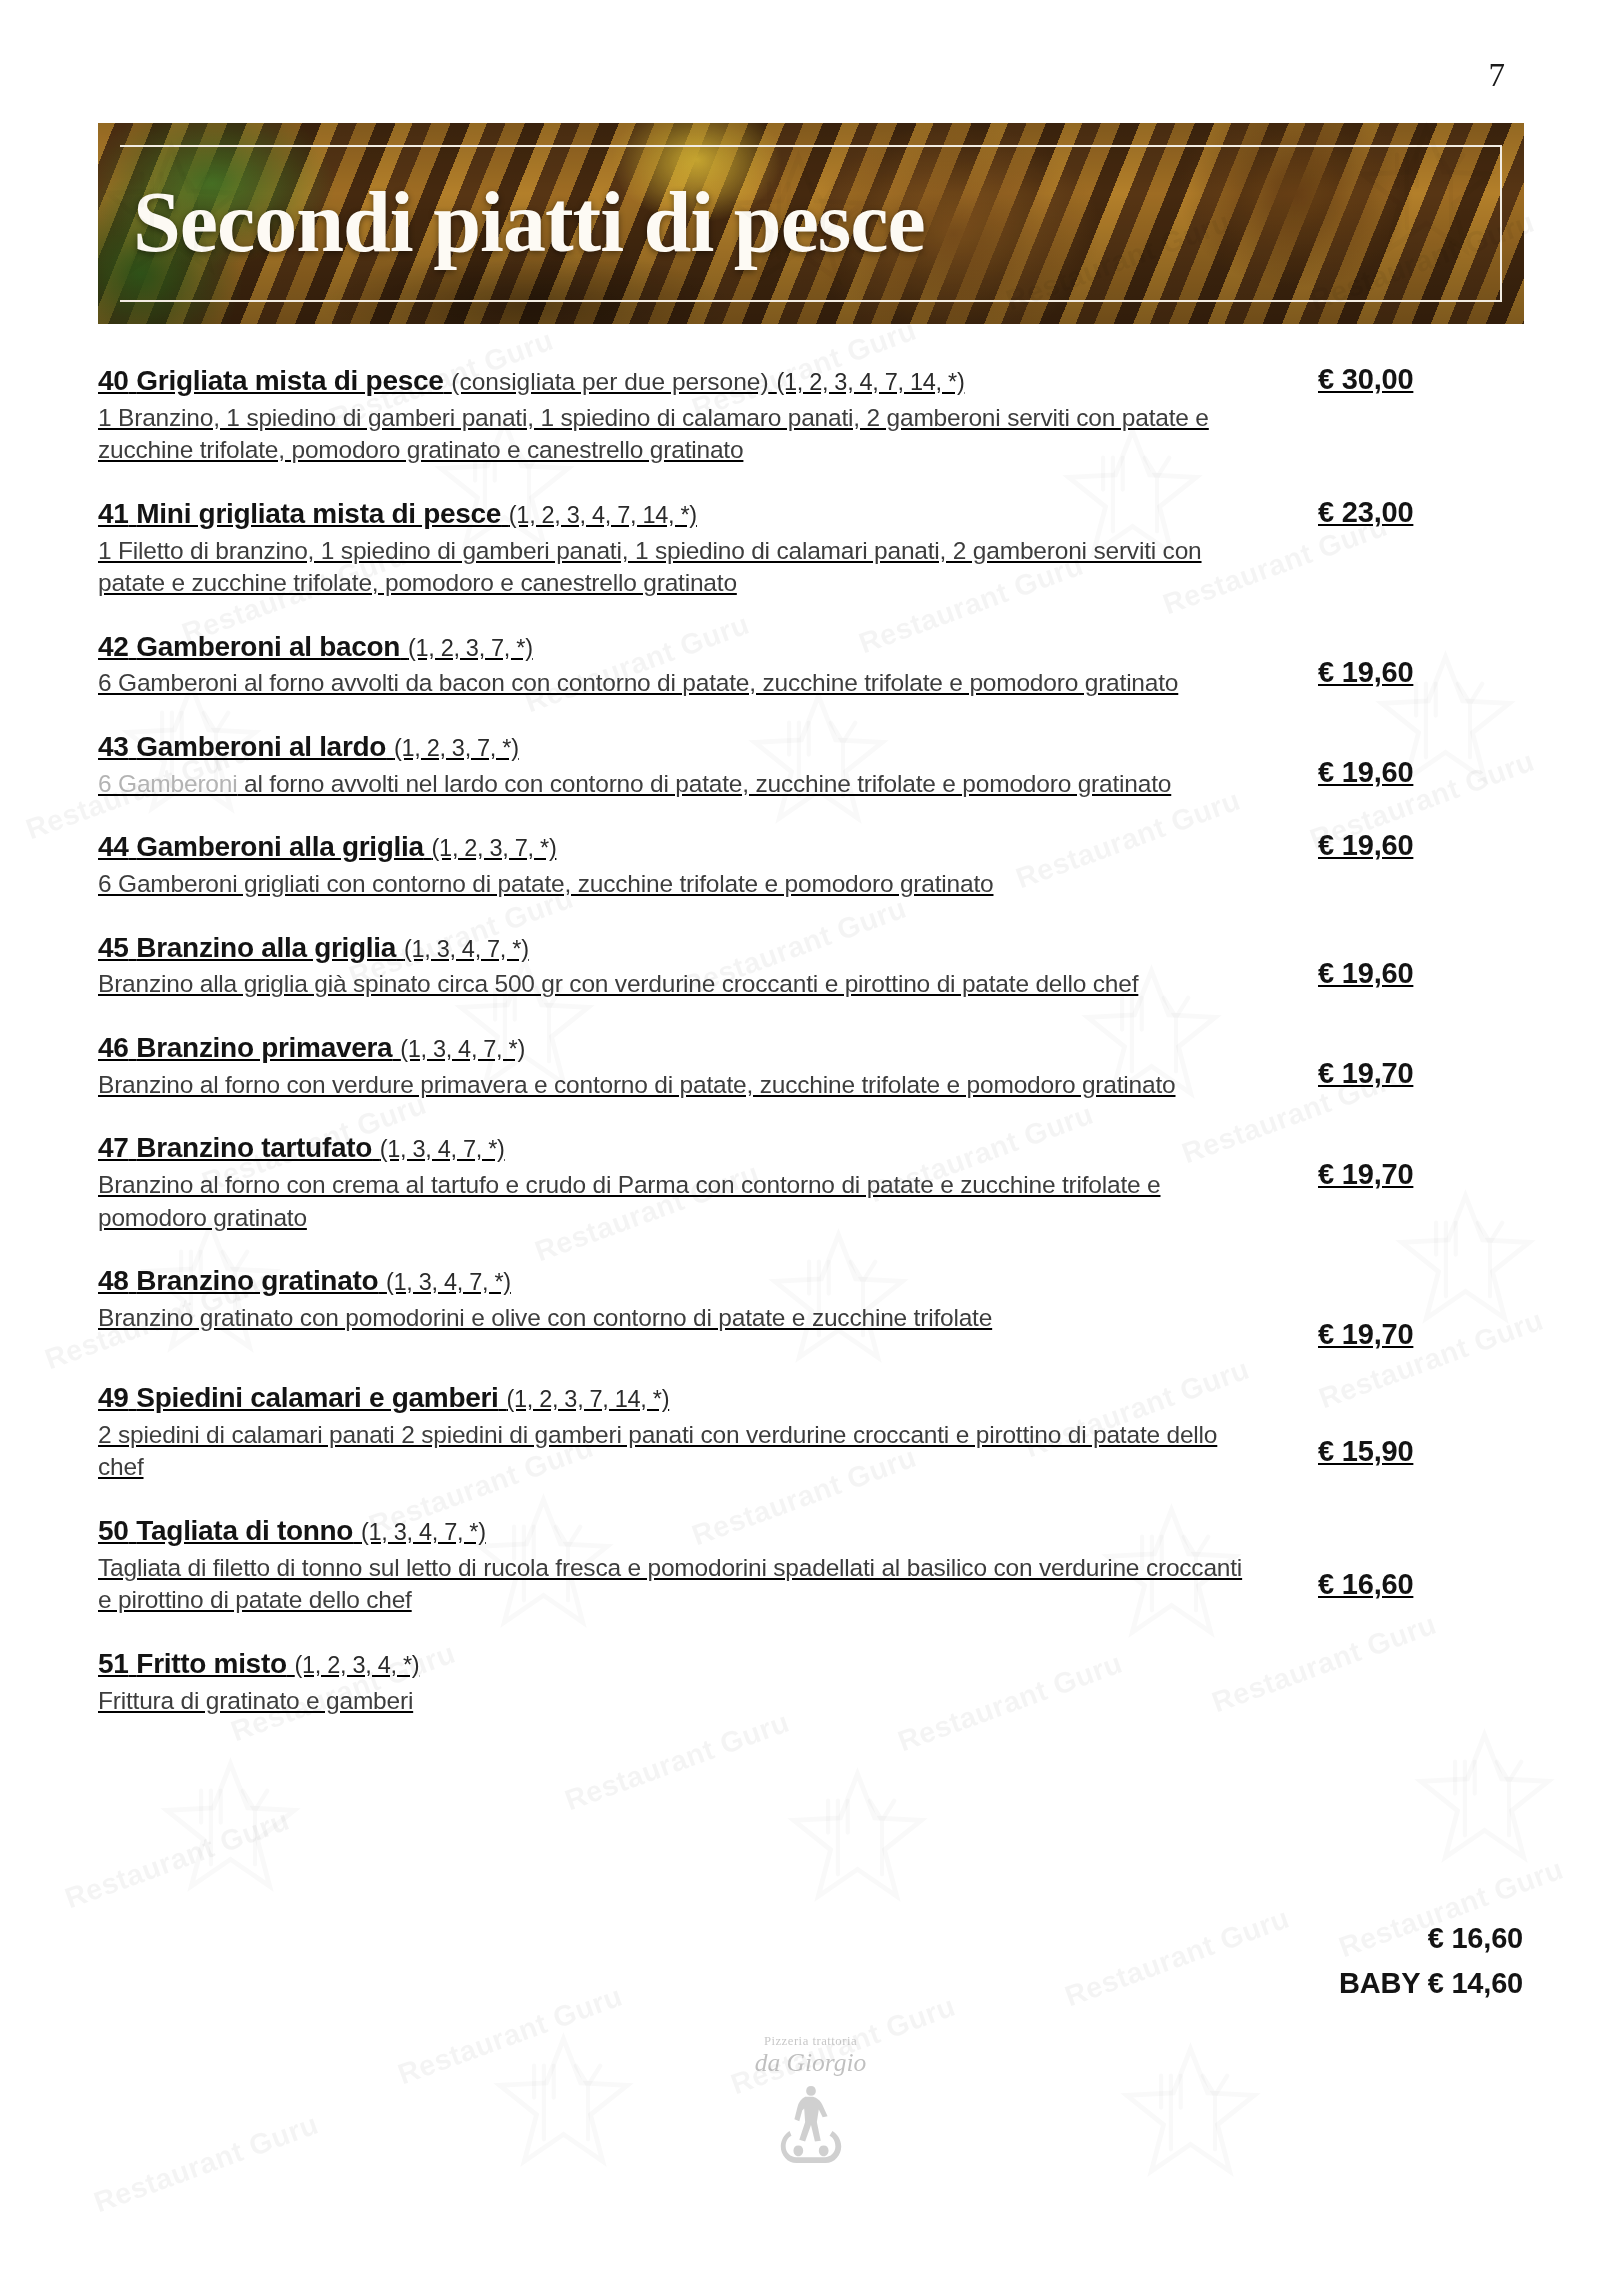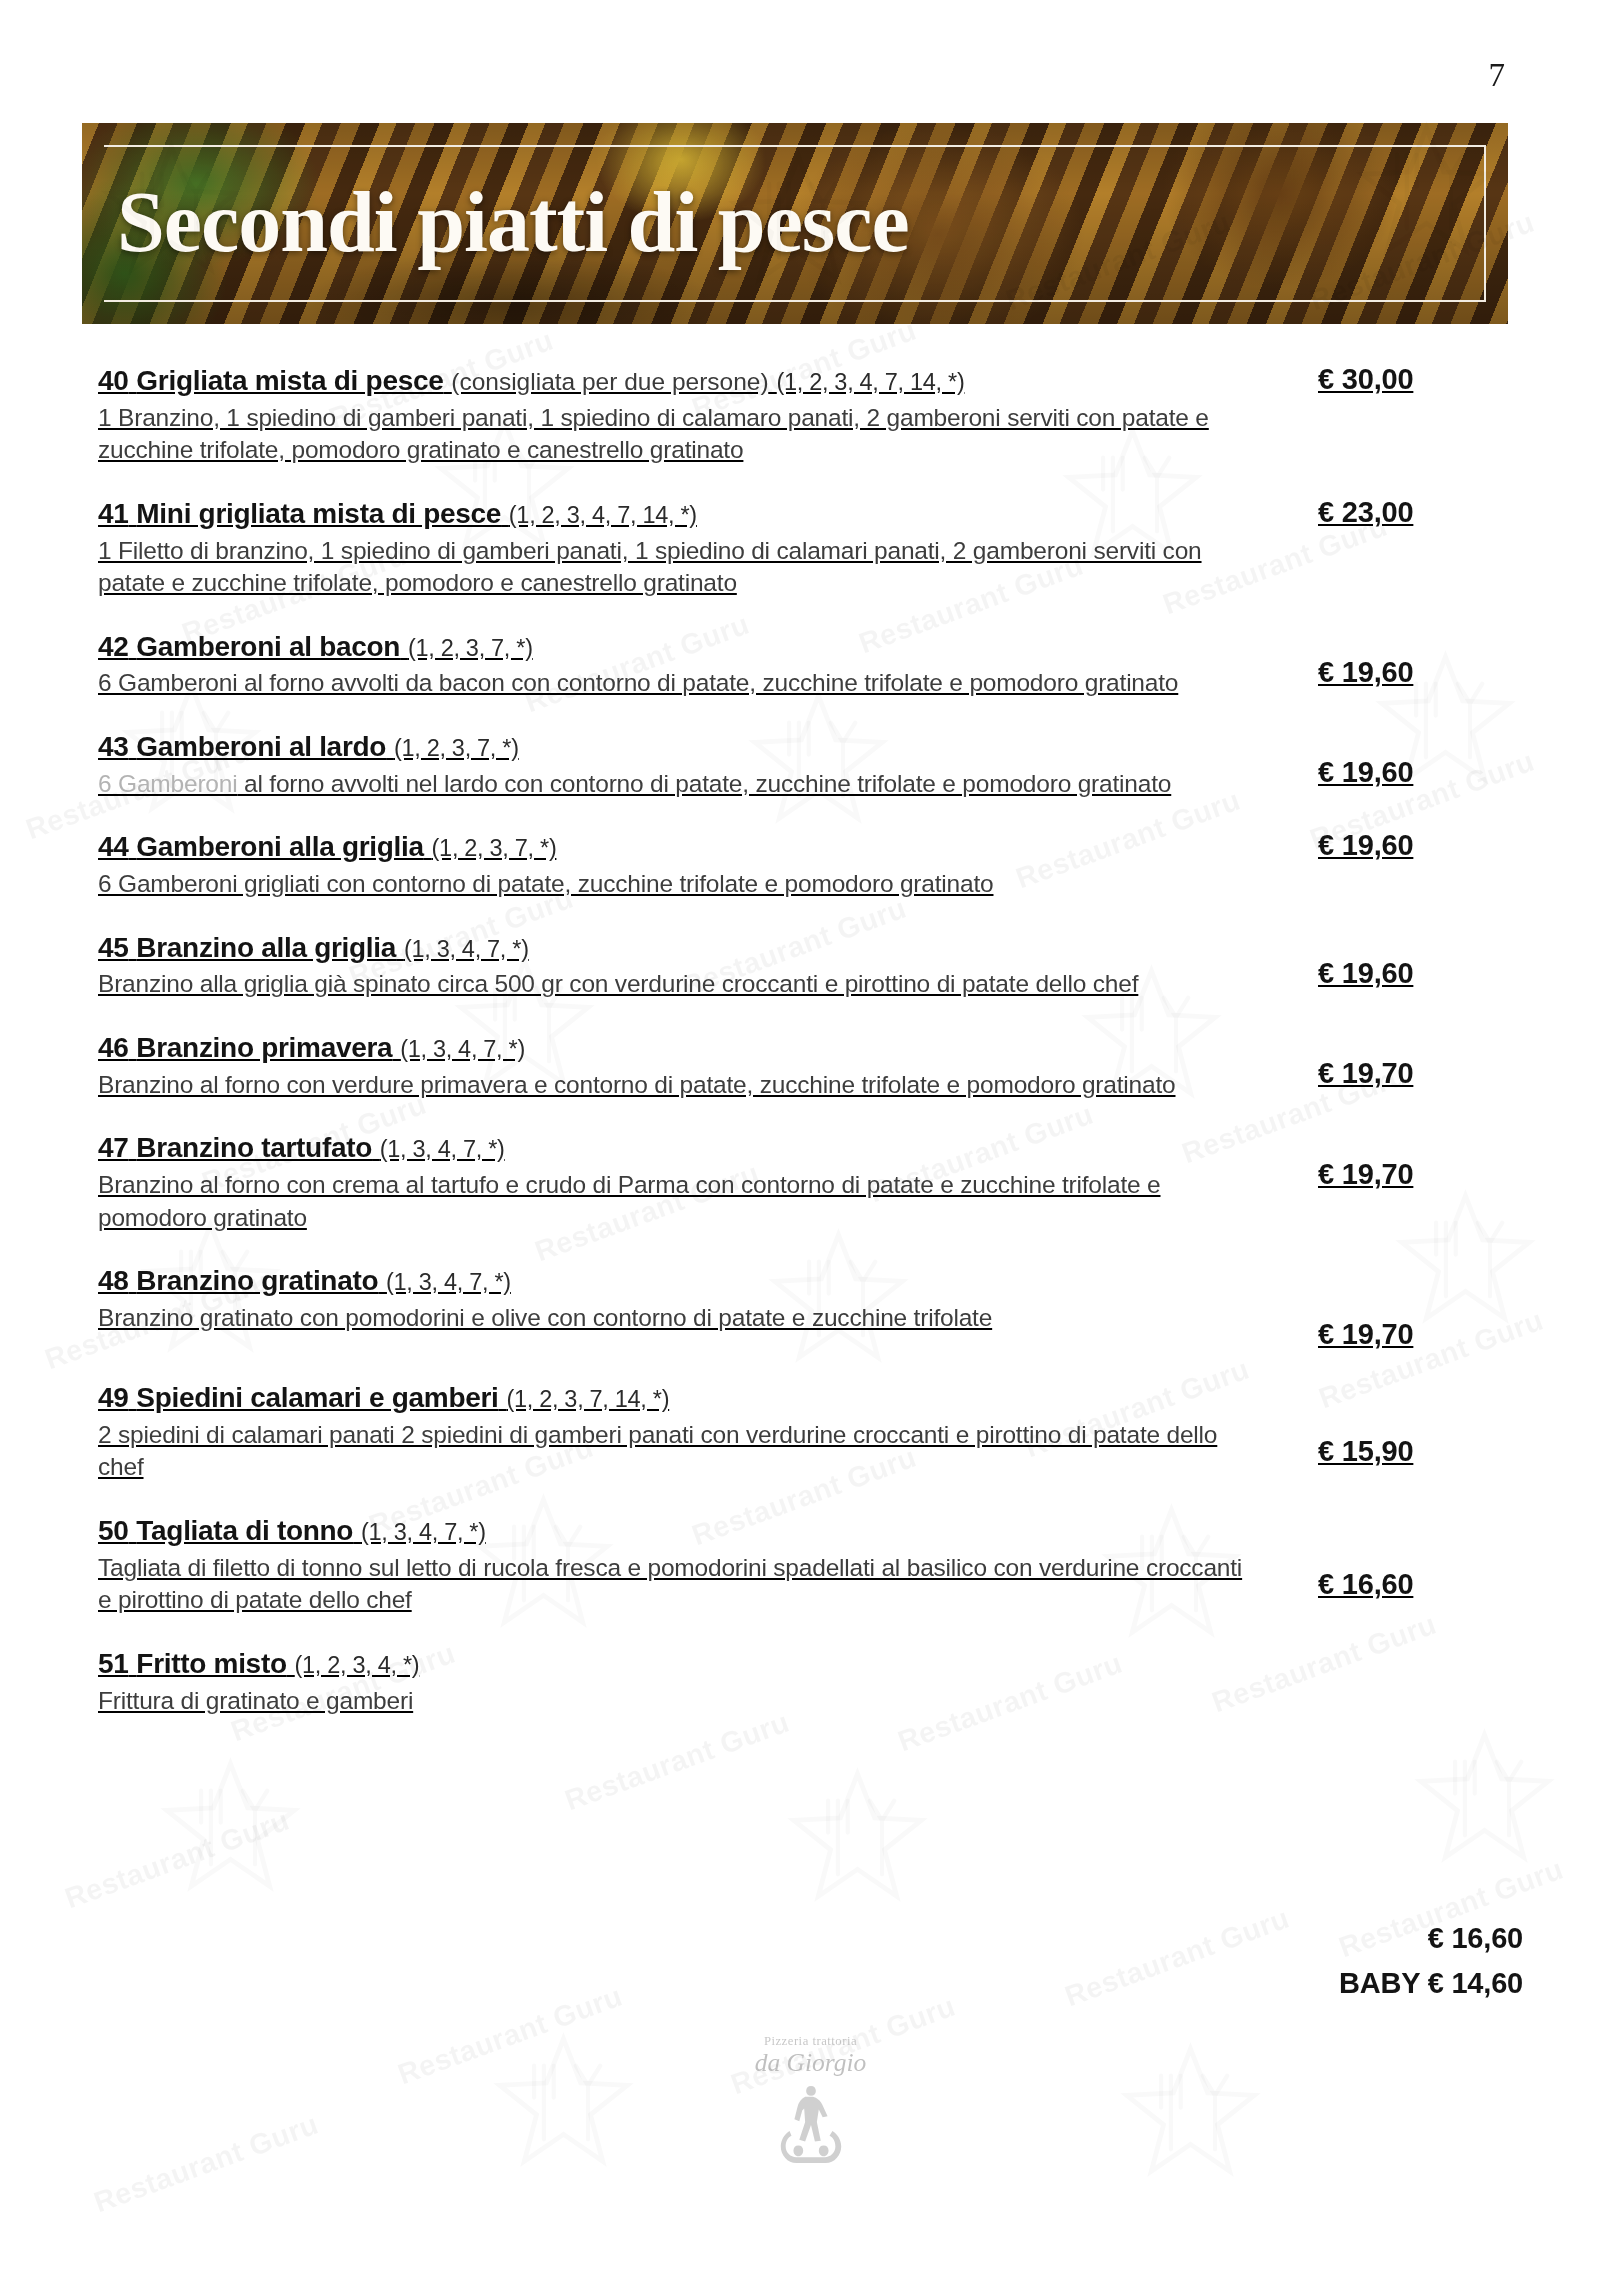--- a/index.html
+++ b/index.html
@@ -45,21 +45,21 @@
     right: 116px;
     font-family: "Liberation Serif", serif;
     font-size: 33px;
     color: #1a1a1a;
     z-index: 5;
   }
 
   
   .banner {
     position: absolute;
-    left: 82px;
+    left: 98px;
     top: 123px;
     width: 1426px;
     height: 201px;
     overflow: hidden;
     z-index: 2;
     background: #15803d;
   }
   .banner-photo {
     position: absolute;
     inset: 0;

